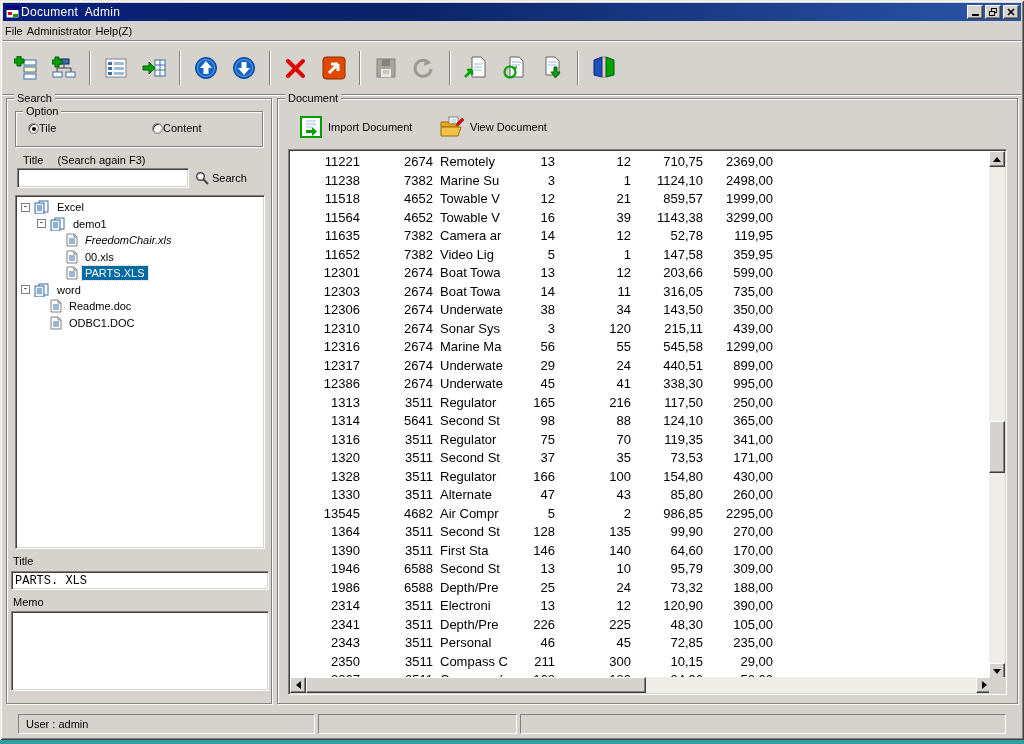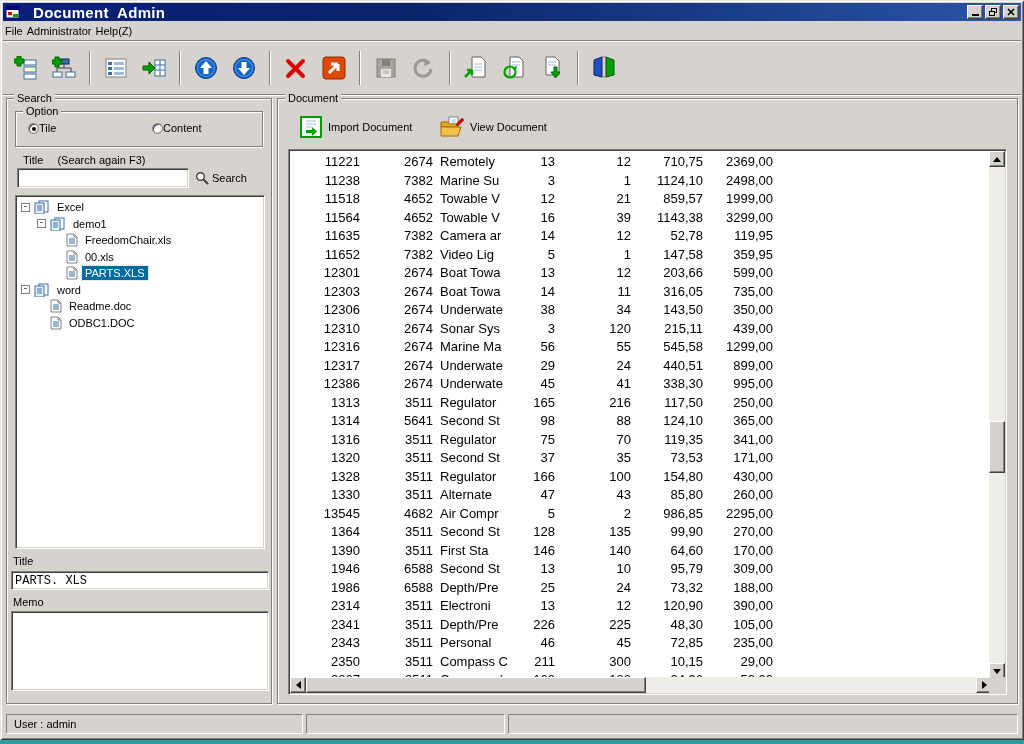--- a/index.html
+++ b/index.html
@@ -6,21 +6,21 @@
   html,body{width:1024px;height:744px;overflow:hidden}
   body{background:#2f9e9e;font-family:"Liberation Sans",sans-serif;font-size:11px;color:#000}
 
   #window{position:absolute;left:0;top:0;width:1024px;height:740px;background:#d6d3ce;
     box-shadow:inset 1px 1px 0 #e8e6e1, inset -1px -1px 0 #404040, inset 2px 2px 0 #fff, inset -2px -2px 0 #808080;}
 
   
   .titlebar{position:absolute;left:3px;top:3px;right:3px;height:18px;
     background:linear-gradient(90deg,#0a1f7a 0%,#0a246a 40%,#2a55a8 100%);
     display:flex;align-items:center;padding:0 2px;color:#fff}
-  .titlebar .ttl{font-weight:bold;font-size:15px;margin-left:12px;letter-spacing:.3px;flex:1;white-space:pre}
+  .titlebar .ttl{font-weight:normal;font-size:12px;margin-left:0;letter-spacing:.3px;flex:1;white-space:pre}
   .cap-btn{width:16px;height:14px;background:#d6d3ce;border:1px solid;border-color:#fff #404040 #404040 #fff;
     box-shadow:inset -1px -1px 0 #808080;display:flex;align-items:flex-end;justify-content:center;margin-left:2px}
   .cap-btn.center{align-items:center}
   .glyph-min{width:7px;height:2px;background:#000;margin-bottom:2px}
 
   
   .menubar{position:absolute;left:3px;top:21px;right:3px;height:19px;display:flex;align-items:center;background:#d6d3ce}
   .menu-item{padding:3px 2px;cursor:default}
   .etch-h{position:absolute;left:3px;right:3px;height:2px;border-top:1px solid #808080;border-bottom:1px solid #fff}
 
@@ -87,21 +87,21 @@
   .hscroll .left{left:0}.hscroll .right{right:0}
   .vthumb{position:absolute;left:0;top:270px;width:16px;height:52px;background:#d6d3ce;border:1px solid;border-color:#fff #404040 #404040 #fff;box-shadow:inset -1px -1px 0 #808080}
   .hthumb{position:absolute;top:0;left:16px;width:340px;height:16px;background:#d6d3ce;border:1px solid;border-color:#fff #404040 #404040 #fff;box-shadow:inset -1px -1px 0 #808080}
   .arr{width:0;height:0;border:4px solid transparent}
   .arr.up{border-bottom:5px solid #000;margin-top:-4px}
   .arr.down{border-top:5px solid #000;margin-bottom:-4px}
   .arr.left{border-right:5px solid #000;margin-left:-4px}
   .arr.right{border-left:5px solid #000;margin-right:-4px}
 
   
-  .statusbar{position:absolute;left:3px;right:3px;top:712px;height:24px;display:flex;align-items:flex-start;gap:3px;padding:2px 3px}
+  .statusbar{position:absolute;left:3px;right:3px;top:712px;height:24px;display:flex;align-items:flex-start;gap:3px;padding:2px 15px}
   .sb-panel{height:20px;border:1px solid;border-color:#808080 #fff #fff #808080;display:flex;align-items:center;padding:0 7px;background:#d6d3ce}
   .sb-p1{width:297px}.sb-p2{width:199px}.sb-p3{flex:1}
 </style>
 </head>
 <body>
 
 <div id="window">
 
   <div class="titlebar">
     <svg width="16" height="16">
@@ -287,21 +287,21 @@
         </div>
         <div class="tree-row" style="padding-left: 21px;">
           <span class="expand-box">-</span>
           <svg class="ti" width="16" height="14">
             <rect x="5" y="1" width="9" height="11" fill="#fff" stroke="#3a6ea5"></rect>
             <rect x="1" y="3" width="9" height="11" fill="#e8f0fa" stroke="#3a6ea5"></rect>
             <path d="M3,6 h5 M3,8 h5 M3,10 h5" stroke="#3a6ea5"></path>
           </svg>
           <span class="tree-label">demo1</span>
         </div>
-        <div class="tree-row" style="padding-left: 37px;">
+        <div class="tree-row" style="padding-left: 37px; font-style: italic;">
           <span class="leaf-pad"></span>
           <svg class="ti" width="12" height="14">
             <path d="M1,1 h7 l3,3 v9 h-10 z" fill="#fff" stroke="#808080"></path>
             <path d="M8,1 v3 h3" fill="none" stroke="#808080"></path>
             <path d="M3,6 h6 M3,8 h6 M3,10 h6" stroke="#3a6ea5"></path>
           </svg>
           <span class="tree-label">FreedomChair.xls</span>
         </div>
         <div class="tree-row" style="padding-left: 37px;">
           <span class="leaf-pad"></span>

